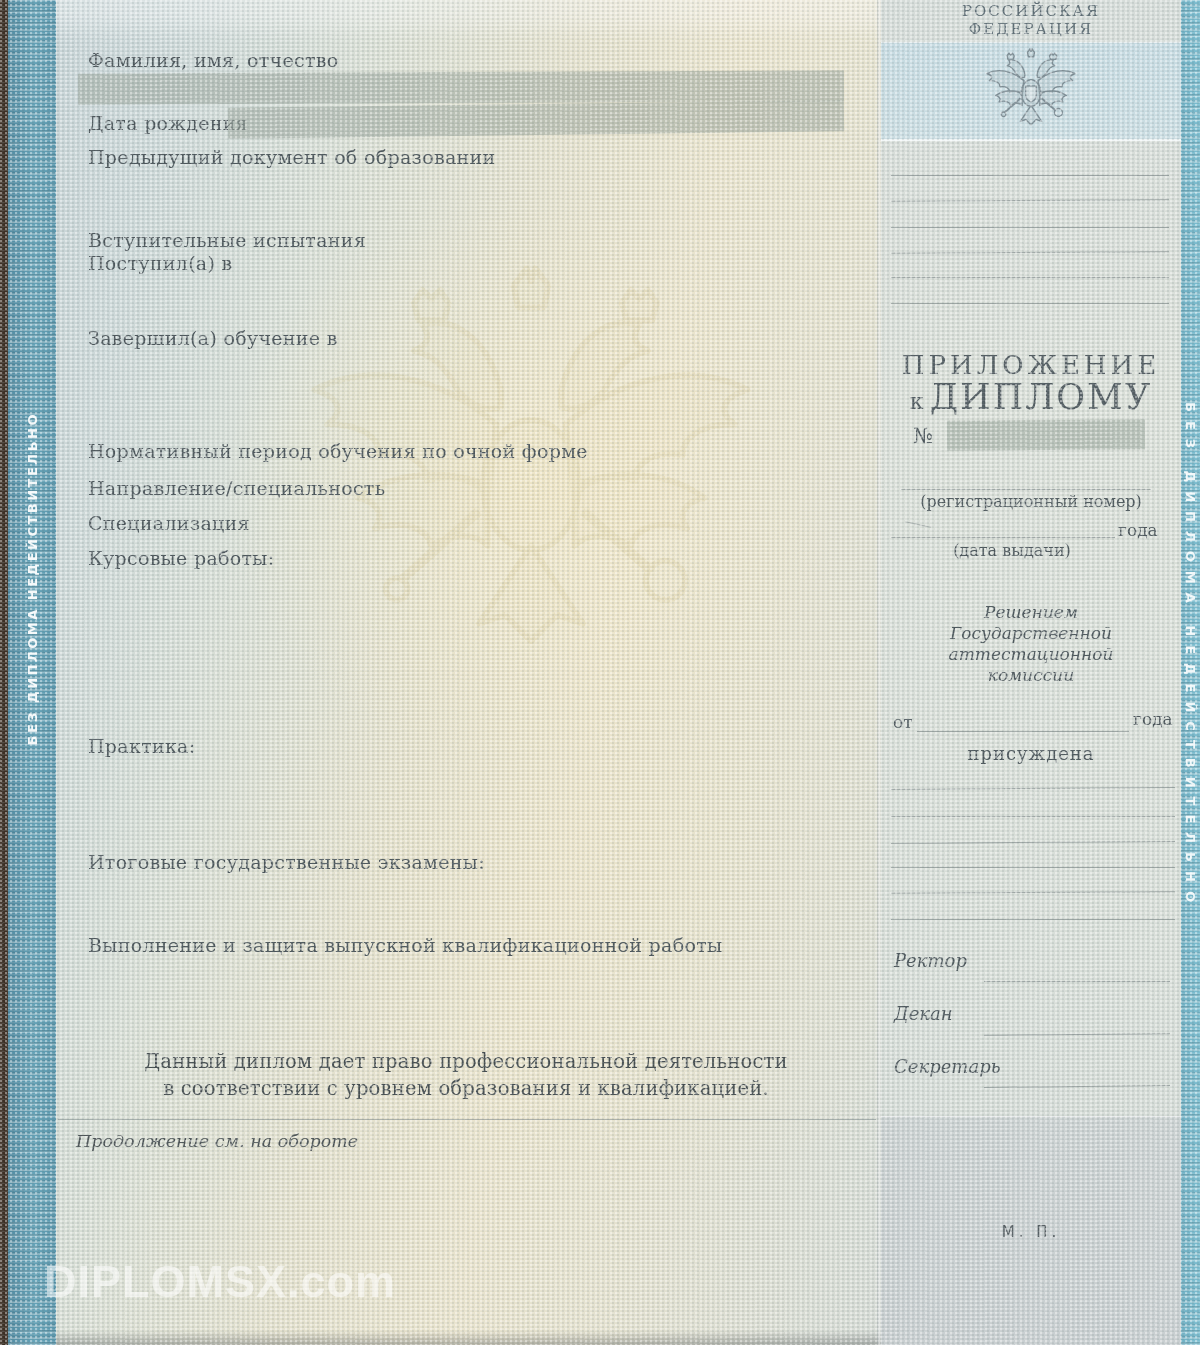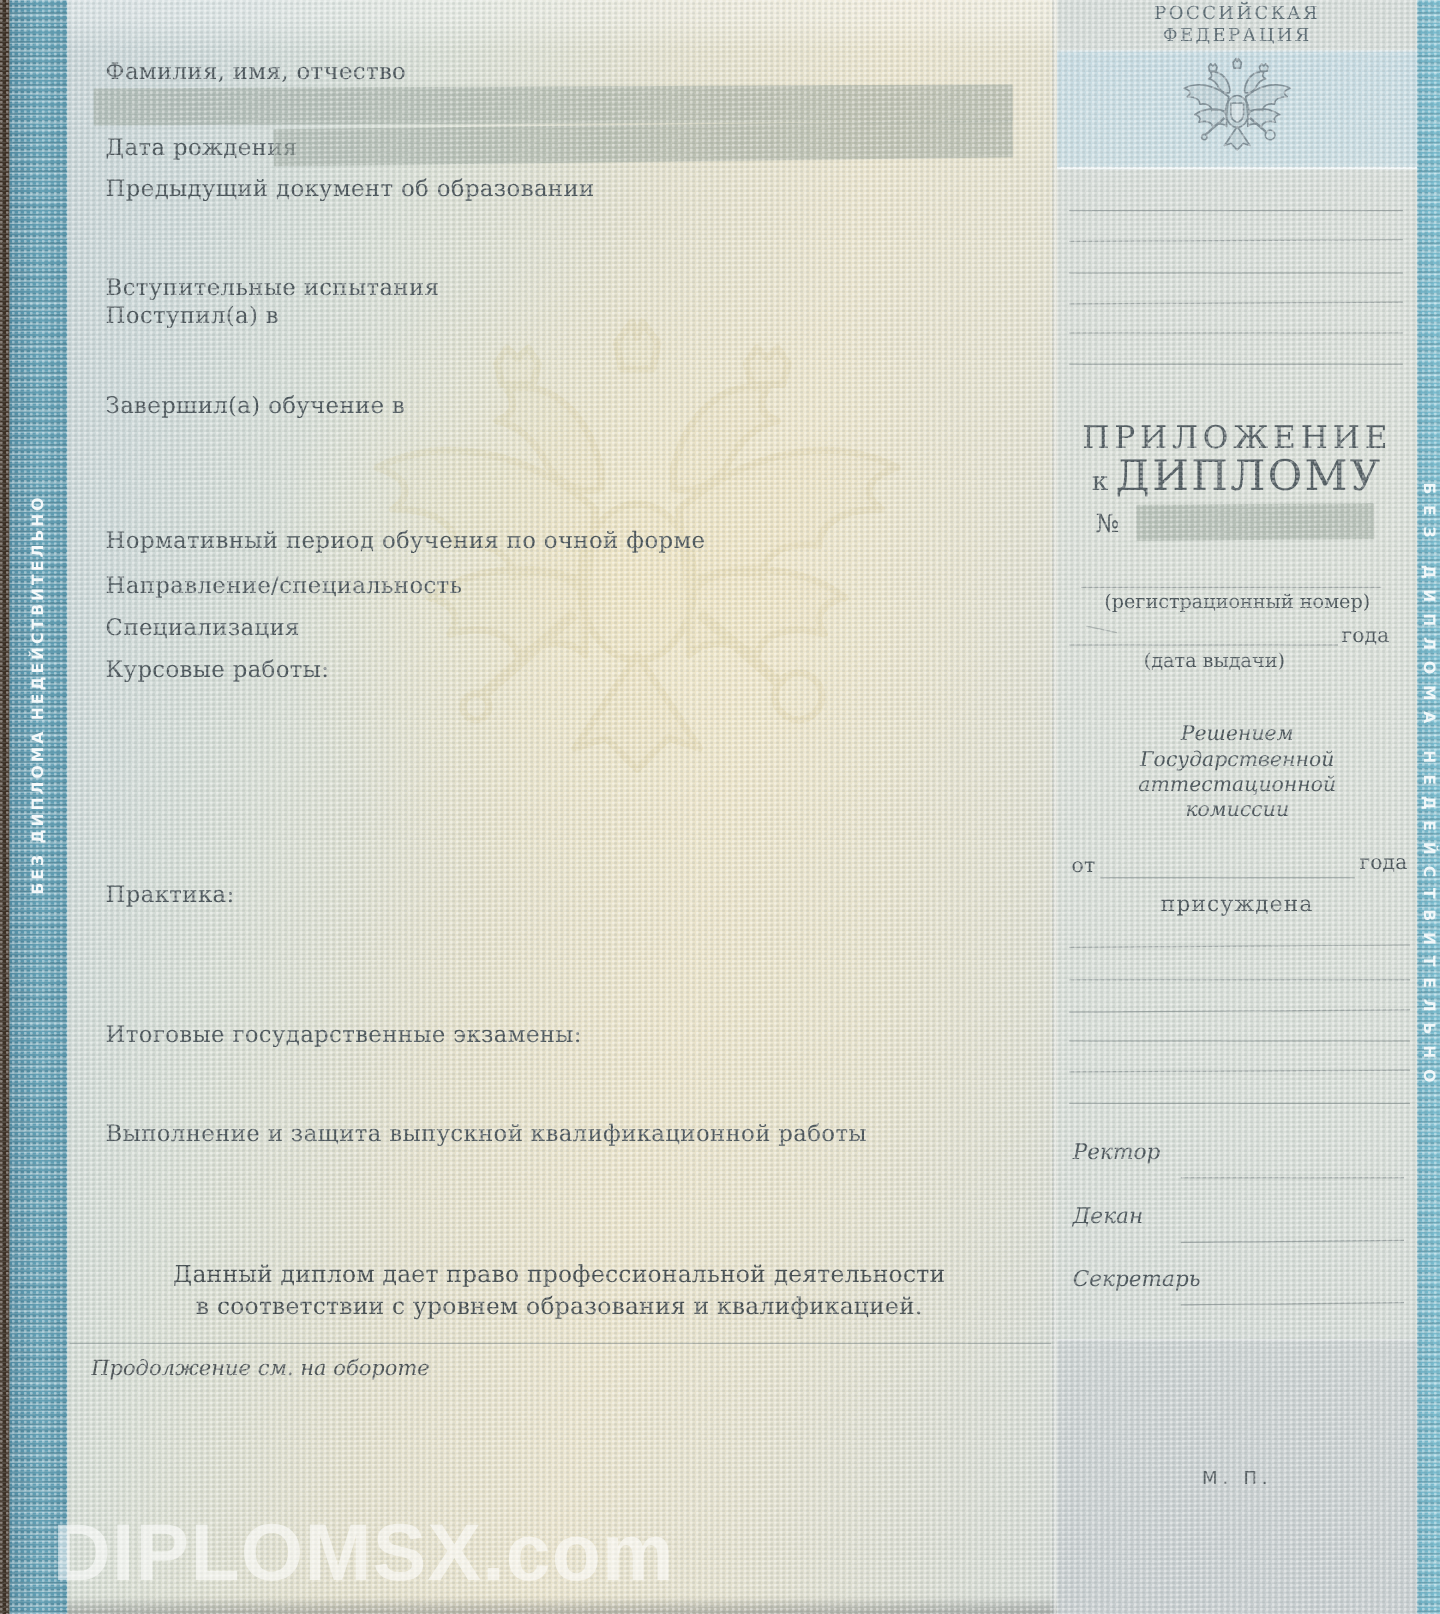--- a/index.html
+++ b/index.html
@@ -80,21 +80,21 @@
   .awarded{position:absolute;top:743px;left:0;width:100%;text-align:center;font-size:18px;letter-spacing:1px;color:#4c565b;}
   .sig{position:absolute;left:13px;font-style:italic;font-size:18px;color:#4c565b;}
   .mpbox{position:absolute;left:0;top:1116px;width:100%;height:229px;
     background:linear-gradient(180deg,#ccd2d2,#c9cfd1);border-top:1px solid rgba(255,255,255,.5);}
   .mp{position:absolute;top:106px;left:0;width:100%;text-align:center;
     font-family:"DejaVu Sans",sans-serif;font-size:15px;letter-spacing:4px;color:#565e62;}
 
   
   .sitemark{position:absolute;left:44px;top:1256px;z-index:4;
     font-family:"Liberation Sans","DejaVu Sans",sans-serif;font-weight:bold;
-    font-size:67px;letter-spacing:1px;color:rgba(255,255,255,.55);}
+    font-size:45px;letter-spacing:1px;color:rgba(255,255,255,.55);}
 </style>
 </head>
 <body>
 
 <div id="photo">
 
   <div class="paper"></div>
 
   <div class="mainbody">
 

